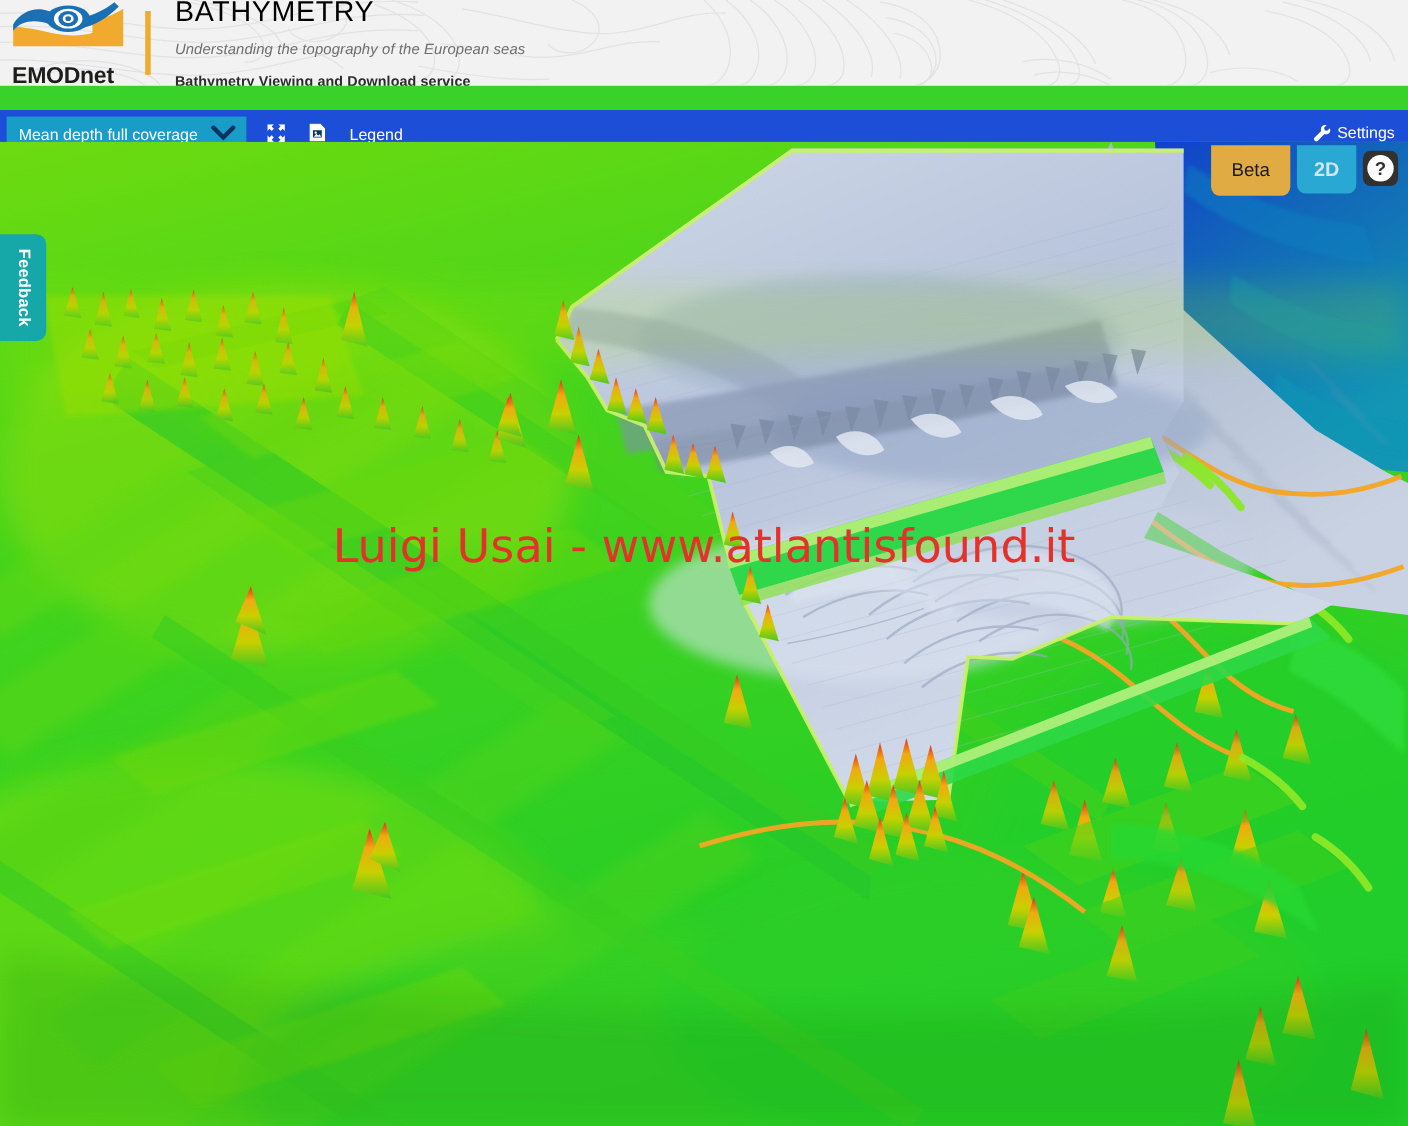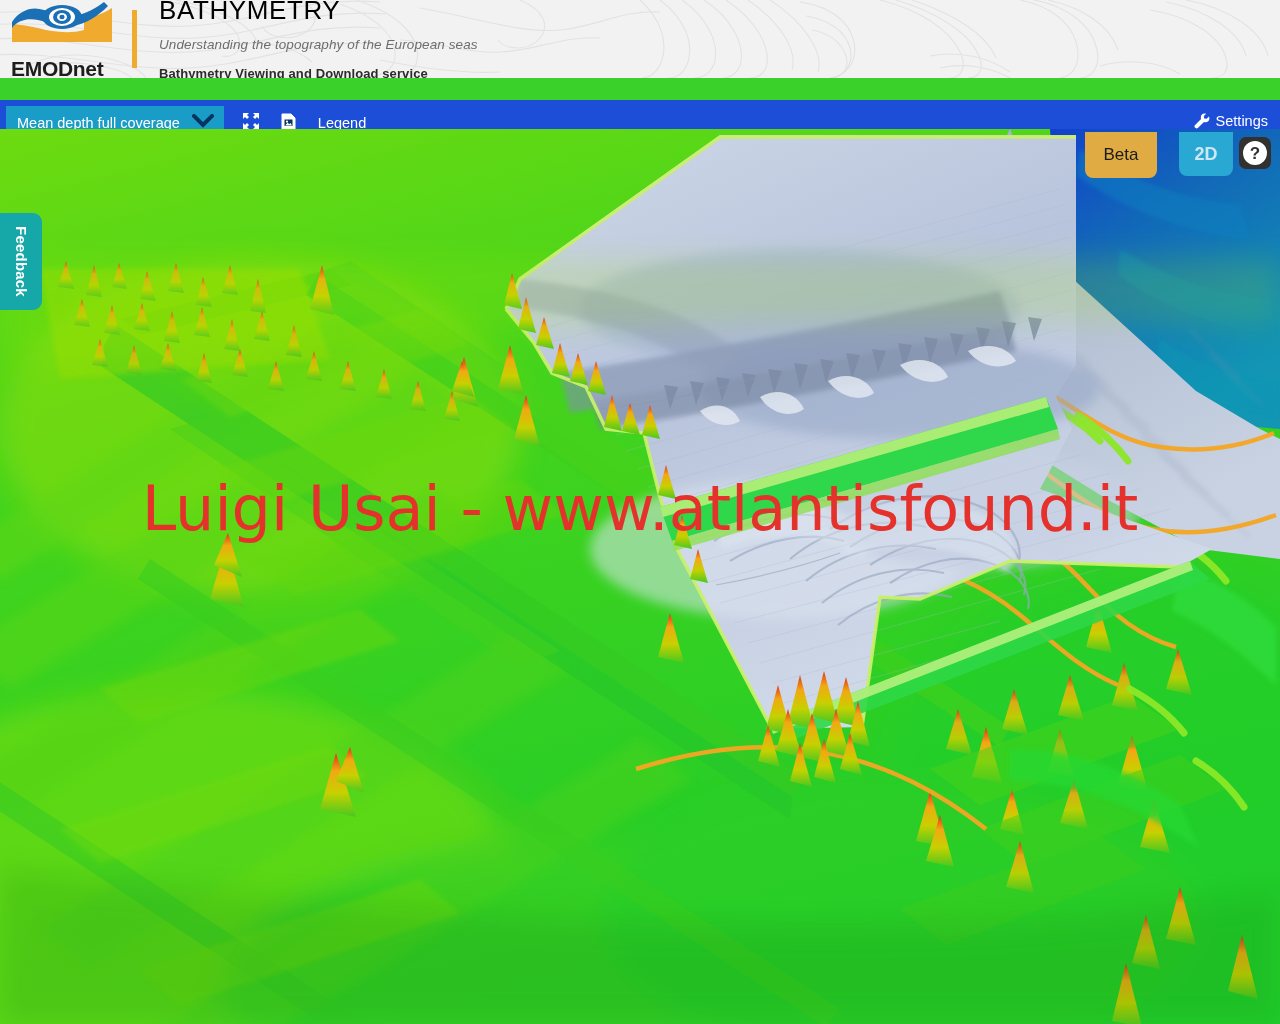--- a/index.html
+++ b/index.html
@@ -180,21 +180,20 @@
     font-weight: bold;
     width: 54px;
     height: 44px;
     border-radius: 0 0 8px 8px;
     display: flex;
     align-items: center;
     justify-content: center;
     cursor: pointer;
     border: none;
     font-family: "Liberation Sans", sans-serif;
-    margin-left: 16px;
   }
   .btn-help {
     background: #33312f;
     width: 32px;
     height: 32px;
     border-radius: 7px;
     display: flex;
     align-items: center;
     justify-content: center;
     cursor: pointer;
@@ -241,21 +240,21 @@
   }
 
   
   .watermark {
     position: absolute;
     top: 343px;
     left: 0;
     width: 1280px;
     text-align: center;
     color: #e5312b;
-    font-size: 62px;
+    font-size: 42px;
     font-weight: normal;
     letter-spacing: 0px;
     white-space: nowrap;
     z-index: 15;
     pointer-events: none;
     font-family: "DejaVu Sans", sans-serif;
   }
 </style>
 </head>
 <body>

